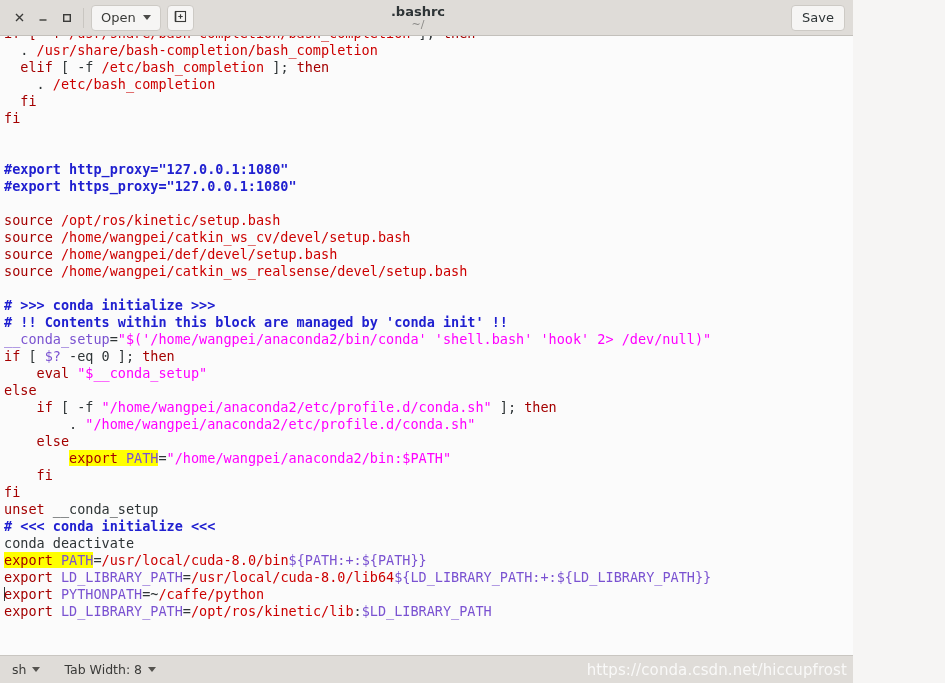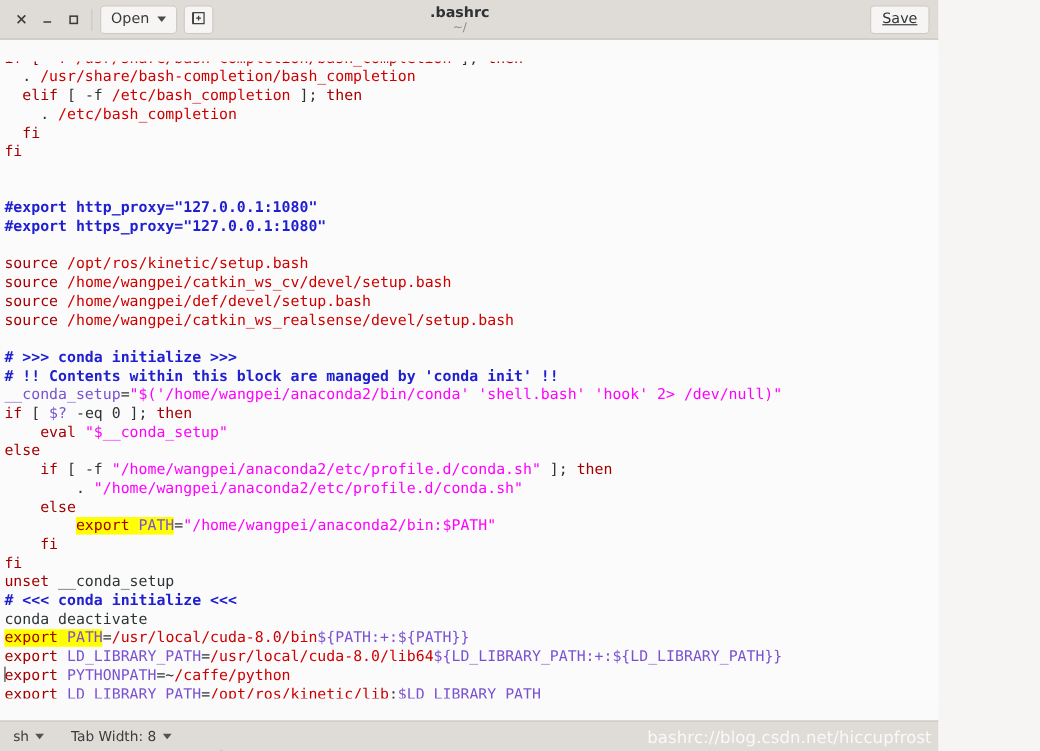--- a/index.html
+++ b/index.html
@@ -13,21 +13,20 @@
     font-family: "DejaVu Sans", sans-serif;
     background: #f6f5f4;
   }
   .window {
     width: 853px;
     height: 683px;
     position: relative;
     display: flex;
     flex-direction: column;
     background: #fafafa;
-    gap: 20px;
   }
 
   
   .headerbar {
     height: 36px;
     min-height: 36px;
     background: #dfdcd8;
     border-bottom: 1px solid #c3c0bb;
     display: flex;
     align-items: center;
@@ -125,21 +124,20 @@
     border: 1px solid #cdcac5;
     border-radius: 4px;
     height: 26px;
     display: flex;
     align-items: center;
     padding: 0 10px;
     font-size: 13px;
     color: #2e3436;
     cursor: pointer;
     box-sizing: border-box;
-    text-decoration: underline;
   }
 
   
   .editor {
     flex: 1;
     background: #fbfbfb;
     position: relative;
     overflow: hidden;
   }
   .code {
@@ -281,16 +279,16 @@
       <span>sh</span>
       <span class="sb-caret"></span>
     </div>
     <div class="sb-item">
       <span>Tab Width: 8</span>
       <span class="sb-caret"></span>
     </div>
     <div class="sb-ins">
       <span>INS</span>
     </div>
-    <div class="watermark">bashrc://blog.csdn.net/hiccupfrost</div>
+    <div class="watermark">https://conda.csdn.net/hiccupfrost</div>
   </div>
 
 </div>
 
 </body></html>

